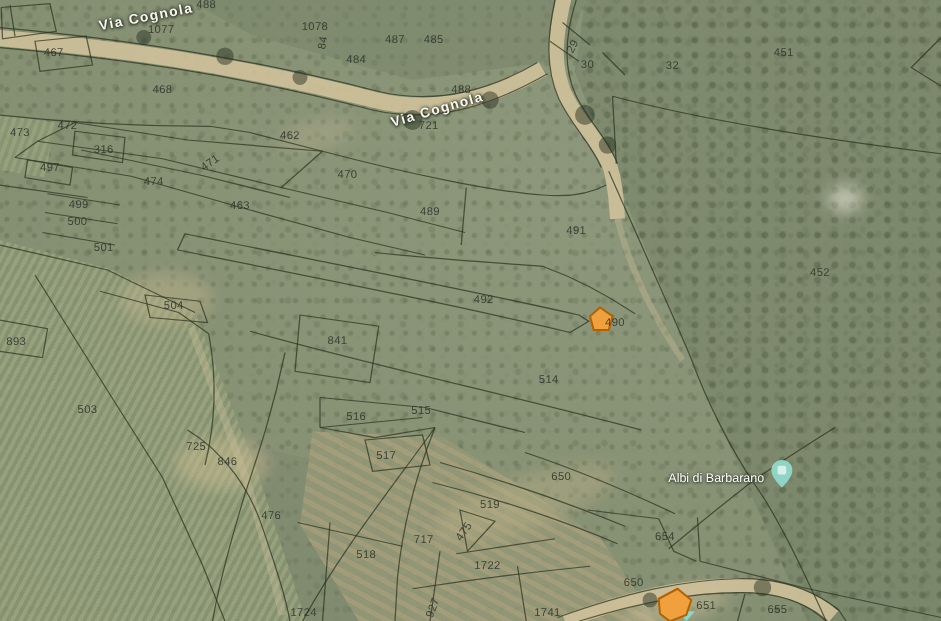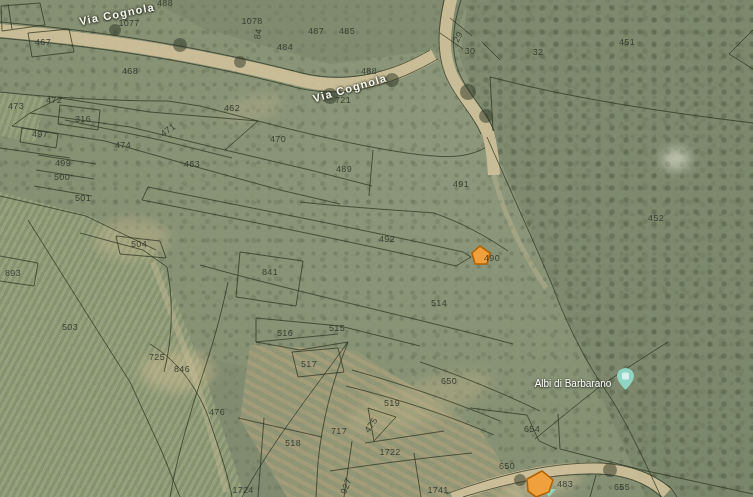--- a/index.html
+++ b/index.html
@@ -219,21 +219,21 @@
       <span class="parcel-label" style="left: 532px; top: 429px; transform: translate(-50%, -50%);">654</span>
       <span class="parcel-label" style="left: 339px; top: 431px; transform: translate(-50%, -50%);">717</span>
       <span class="parcel-label" style="left: 371px; top: 425px; transform: translate(-50%, -50%) rotate(-55deg);">475</span>
       <span class="parcel-label" style="left: 390px; top: 452px; transform: translate(-50%, -50%);">1722</span>
       <span class="parcel-label" style="left: 622px; top: 455px; transform: translate(-50%, -50%); margin-top: 32px;">655</span>
       <span class="parcel-label" style="left: 269px; top: 443px; transform: translate(-50%, -50%); padding-left: 48px;">518</span>
       <span class="parcel-label" style="left: 507px; top: 466px; transform: translate(-50%, -50%);">650</span>
       <span class="parcel-label" style="left: 346px; top: 486px; transform: translate(-50%, -50%) rotate(-70deg);">927</span>
       <span class="parcel-label" style="left: 243px; top: 490px; transform: translate(-50%, -50%);">1724</span>
       <span class="parcel-label" style="left: 438px; top: 490px; transform: translate(-50%, -50%);">1741</span>
-      <span class="parcel-label" style="left: 565px; top: 484px; transform: translate(-50%, -50%);">483</span>
+      <span class="parcel-label" style="left: 565px; top: 484px; transform: translate(-50%, -50%);">651</span>
     <span class="road-label" style="left: 117px; top: 14px; transform: translate(-50%, -50%) rotate(-11deg);">Via Cognola</span>
       <span class="road-label" style="left: 350px; top: 88px; transform: translate(-50%, -50%) rotate(-16deg);">Via Cognola</span>
     <span class="place-label" style="left:573px;top:383px">Albi di Barbarano</span>
   </div>
 
   <div class="pin" title="">
     <svg width="17" height="22" viewBox="0 0 17 22">
       <path d="M8.5 0 C3.8 0 0 3.6 0 8.1 C0 14 8.5 22 8.5 22 S17 14 17 8.1 C17 3.6 13.2 0 8.5 0 Z" fill="#8fd4c4"></path>
       <rect x="5" y="4.5" width="7" height="7" rx="1.5" fill="#d9efe9"></rect>
     </svg>

